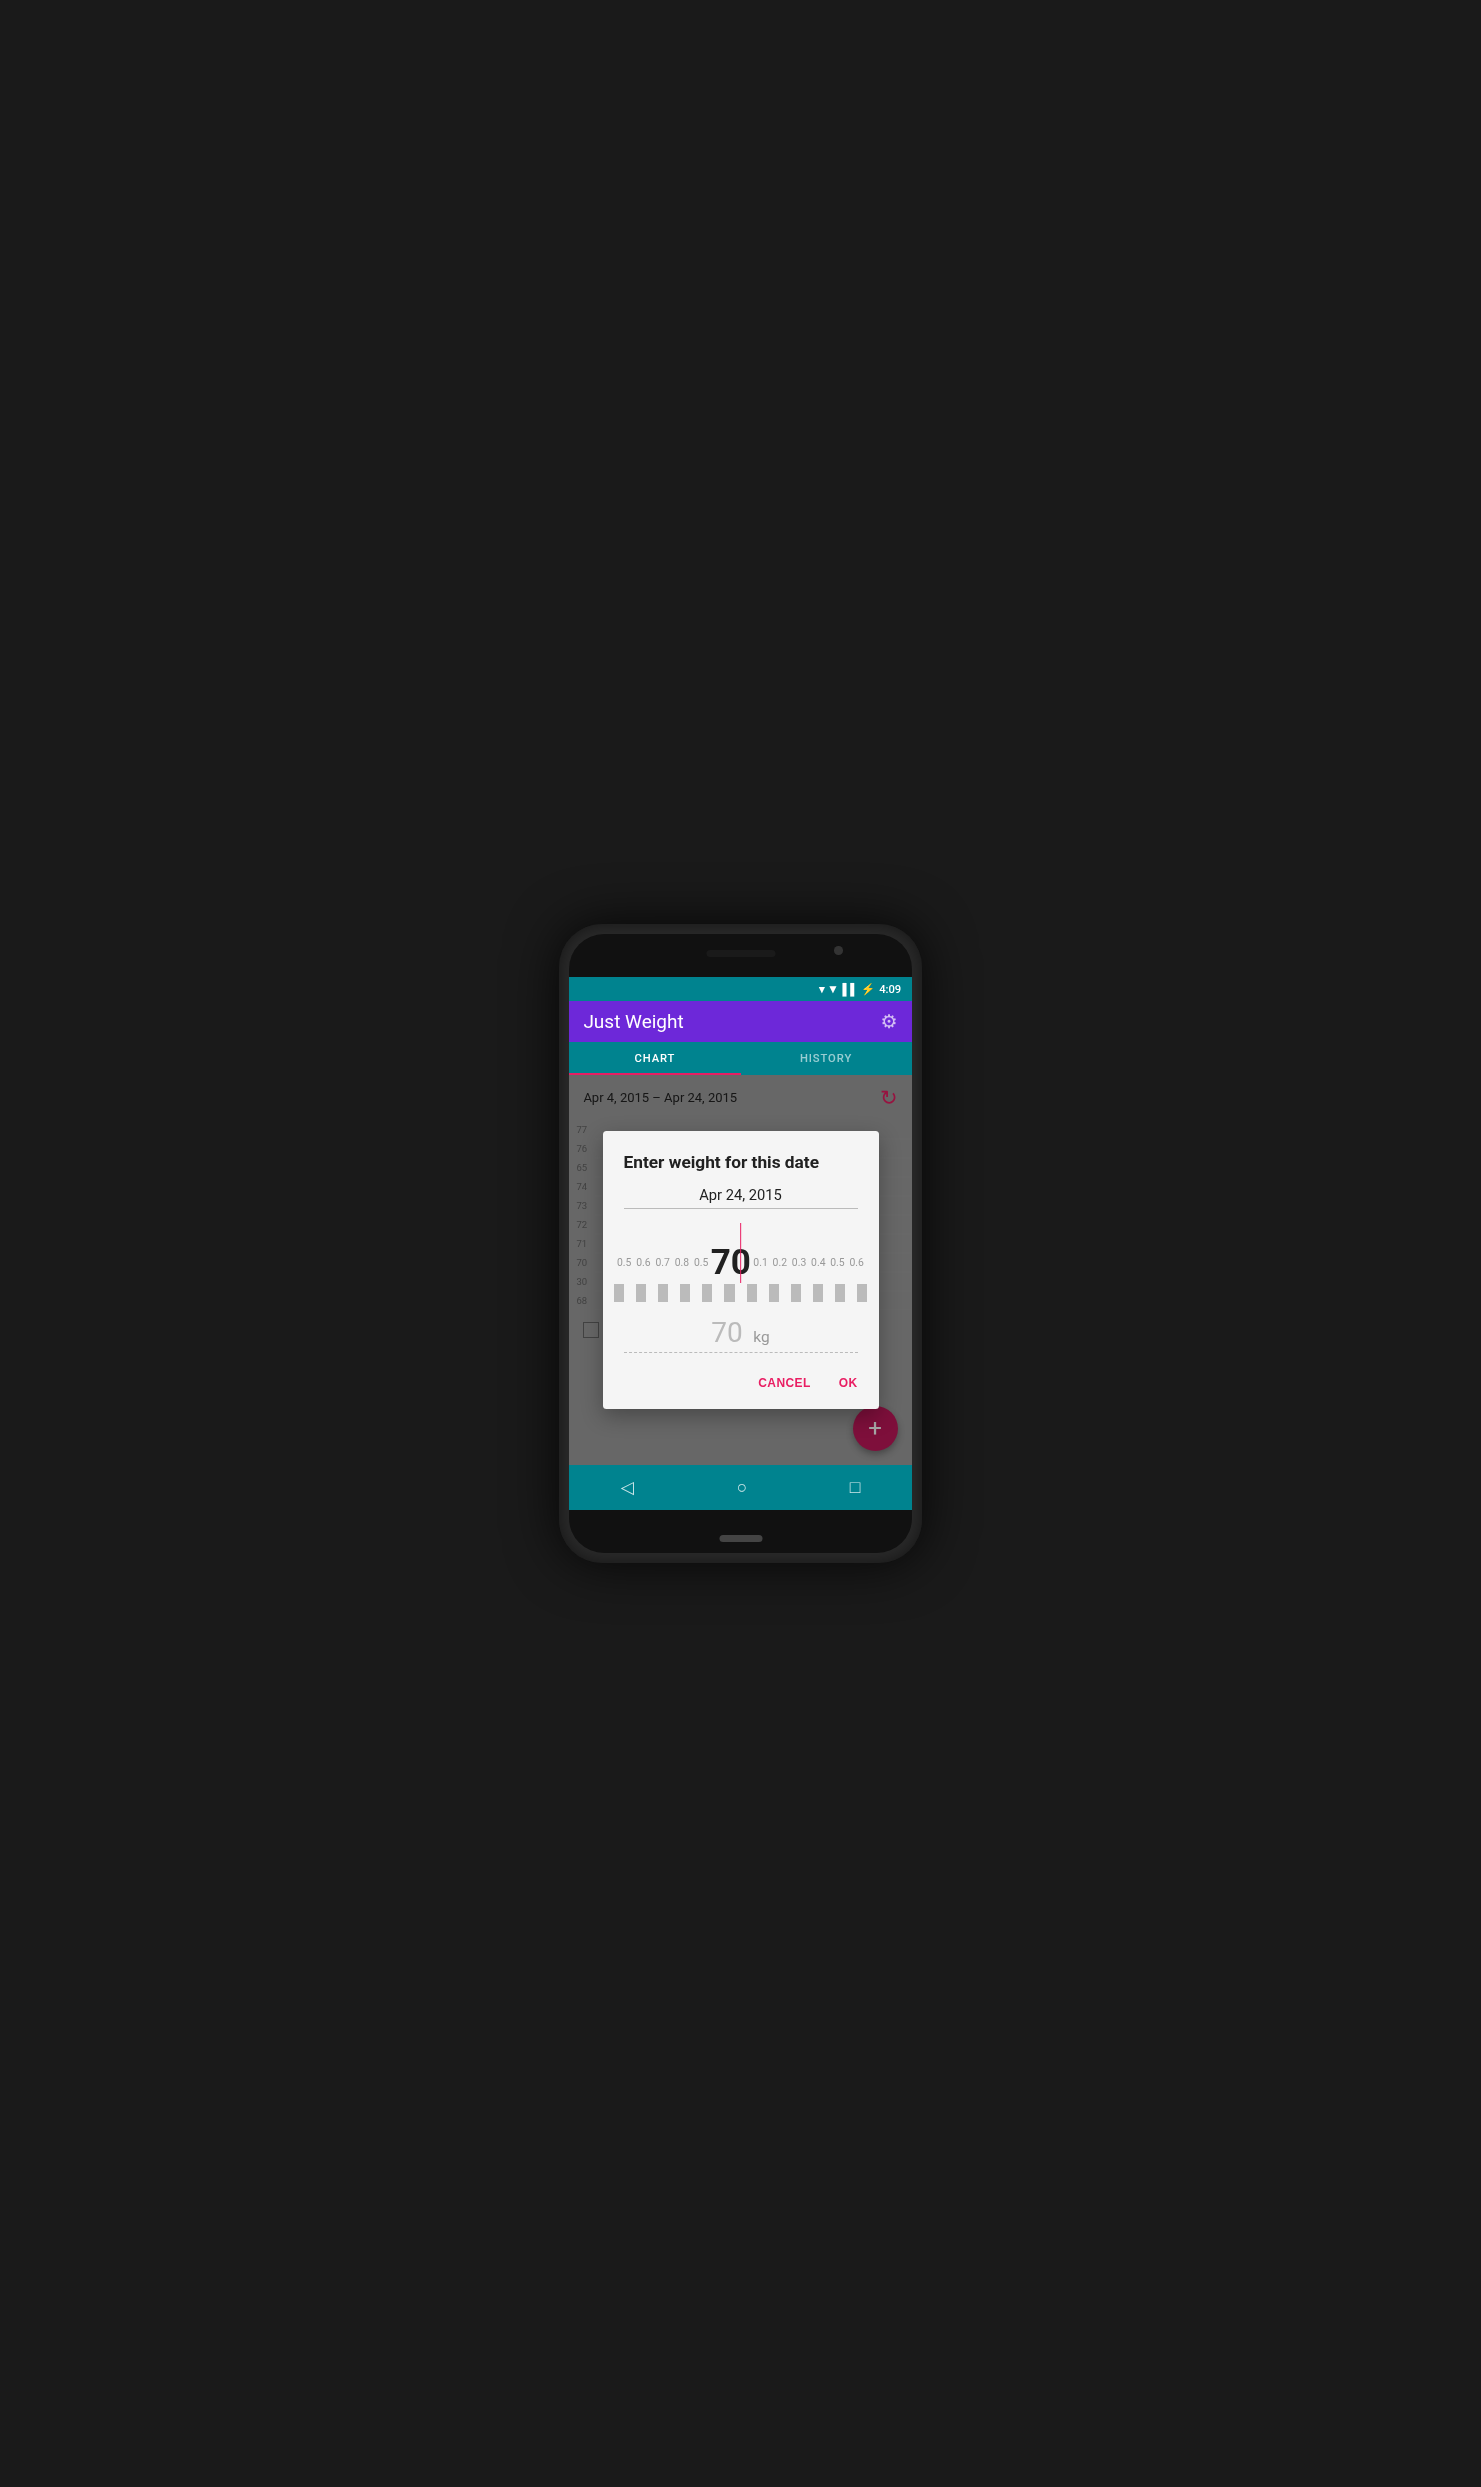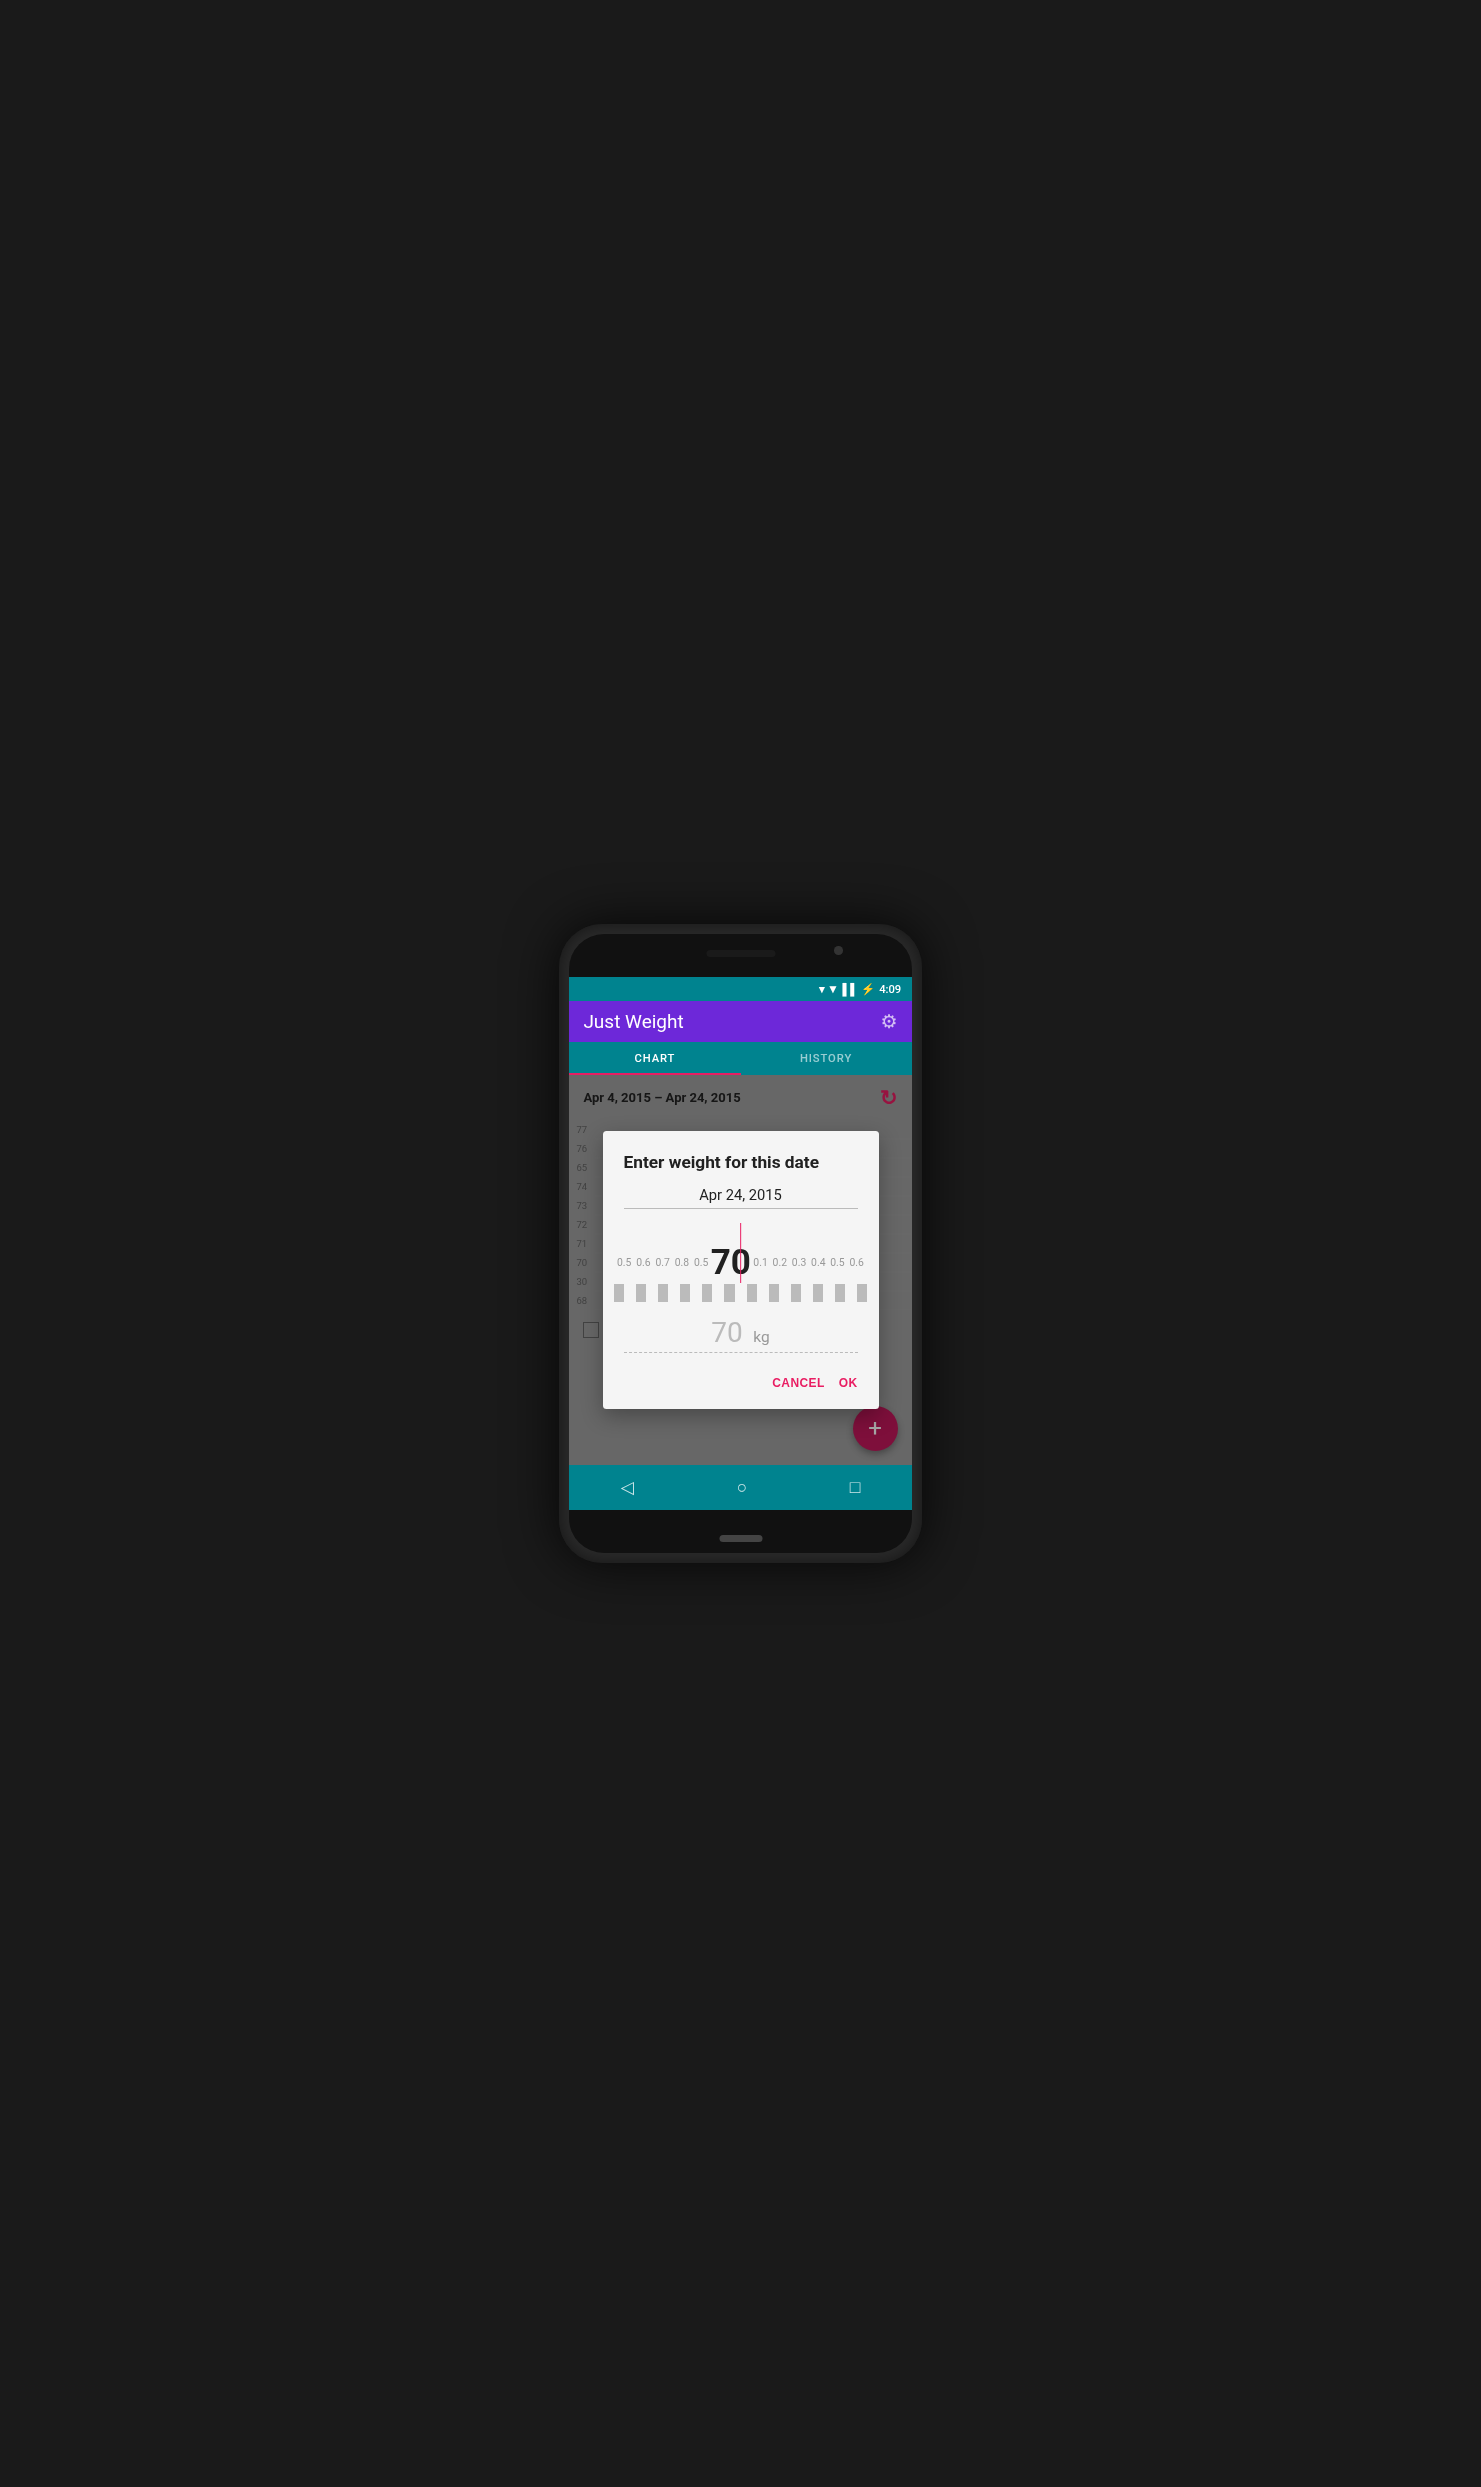--- a/index.html
+++ b/index.html
@@ -136,21 +136,20 @@
       background: #9e9e9e;
       position: relative;
       overflow: hidden;
     }
     .date-range-bar {
       background: #9e9e9e;
       padding: 10.4px 14px;
       display: flex;
       align-items: center;
       justify-content: space-between;
-      font-weight: bold;
     }
     .date-range-text {
       color: #222;
       font-size: 13px;
     }
     .refresh-icon {
       color: #e91e63;
       font-size: 21px;
     }
     
@@ -341,20 +340,21 @@
     }
     .weight-input-underline {
       border-bottom: 0.9px dashed #bbb;
       margin: 0 21px 7px 21px;
     }
     
     .dialog-buttons {
       display: flex;
       justify-content: flex-end;
       padding: 10.4px 14px 14px 14px;
+      gap: 14px;
     }
     .dialog-btn {
       font-size: 12px;
       font-weight: 700;
       letter-spacing: 0.4px;
       background: none;
       border: none;
       cursor: pointer;
       padding: 5.2px 7px;
     }

